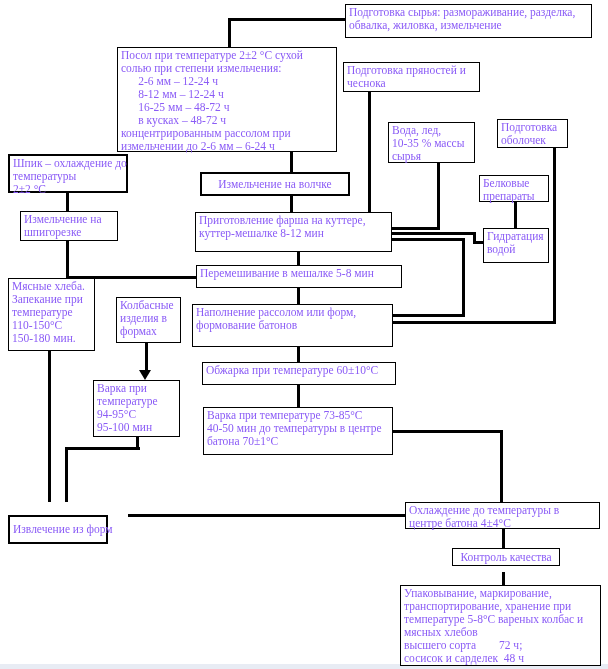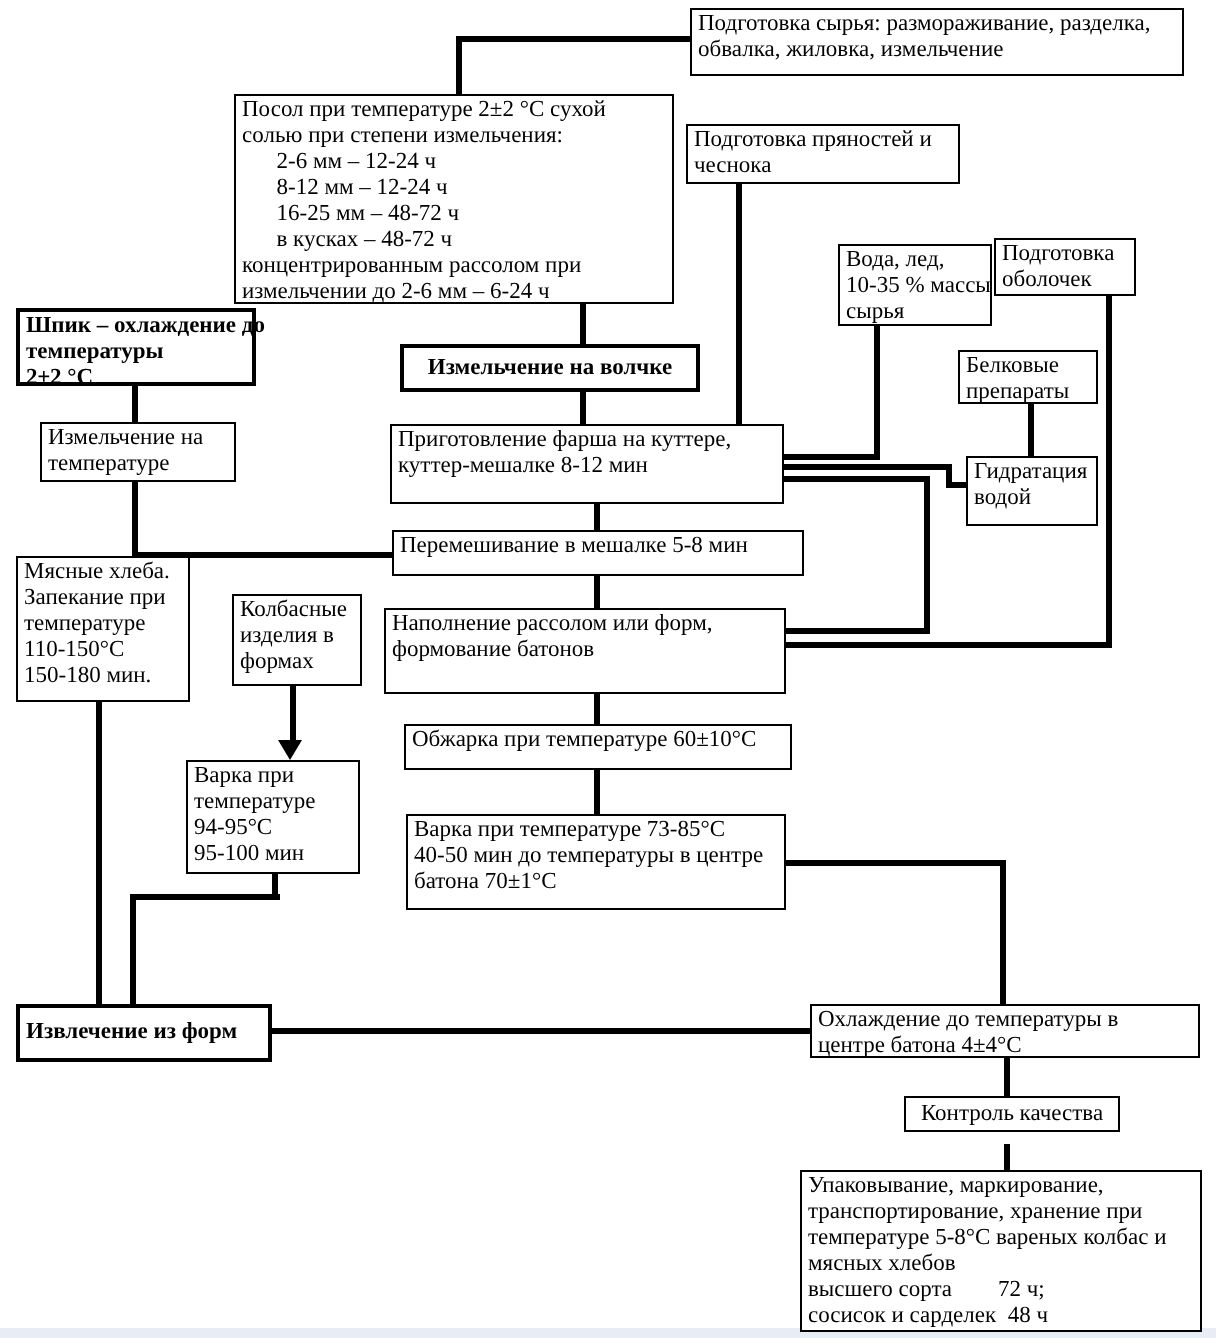--- a/index.html
+++ b/index.html
@@ -1,27 +1,27 @@
 <!DOCTYPE html>
 <html><head>
 <meta charset="utf-8">
 <style>
   html,body { margin:0; padding:0; background:#ffffff; }
   .stage {
     position:relative; width:608px; height:669px; background:#ffffff;
-    font-family:"Liberation Serif","DejaVu Serif",serif; color:#000000;
+    font-family:"Liberation Serif","DejaVu Serif",serif; color:#8b5cf6;
     overflow:hidden;
   }
   .box {
     position:absolute; box-sizing:border-box;
     border:1px solid #000; background:#fff;
     font-size:11.5px; line-height:13px; white-space:pre;
     padding:1px 3px; z-index:2;
   }
-  .b2 { border-width:2px;font-weight:bold; }
+  .b2 { border-width:2px; }
   .center { display:flex; align-items:center; justify-content:center; }
   .vcenter { display:flex; align-items:center; }
   .line { position:absolute; background:#000; z-index:1; }
   .arrow-down {
     position:absolute; width:0; height:0; z-index:1;
     border-left:6px solid transparent; border-right:6px solid transparent;
     border-top:10px solid #000;
   }
   .strip { position:absolute; z-index:0; }
 </style>
@@ -71,33 +71,33 @@
   <div class="box" style="left:117px;top:47px;width:220px;height:105px">Посол при температуре 2±2 °С сухой
 солью при степени измельчения:
       2-6 мм – 12-24 ч
       8-12 мм – 12-24 ч
       16-25 мм – 48-72 ч
       в кусках – 48-72 ч
 концентрированным рассолом при
 измельчении до 2-6 мм – 6-24 ч</div>
   <div class="box" style="left:343px;top:62px;width:137px;height:30px">Подготовка пряностей и
 чеснока</div>
-  <div class="box" style="left:419px;top:122px;width:77px;height:41px">Вода, лед,
+  <div class="box" style="left:388px;top:122px;width:87px;height:41px">Вода, лед,
 10-35 % массы
 сырья</div>
   <div class="box" style="left:497px;top:119px;width:71px;height:29px">Подготовка
 оболочек</div>
   <div class="box b2" style="left:8px;top:154px;width:120px;height:39px">Шпик – охлаждение до
 температуры
 2±2 °С</div>
   <div class="box b2 center" style="left:200px;top:172px;width:150px;height:24px">Измельчение на волчке</div>
   <div class="box" style="left:479px;top:175px;width:70px;height:27px">Белковые
 препараты</div>
   <div class="box" style="left:20px;top:211px;width:98px;height:30px">Измельчение на
-температуре</div>
+шпигорезке</div>
   <div class="box" style="left:195px;top:212px;width:197px;height:40px">Приготовление фарша на куттере,
 куттер-мешалке 8-12 мин</div>
   <div class="box" style="left:483px;top:228px;width:66px;height:35px">Гидратация
 водой</div>
   <div class="box" style="left:196px;top:265px;width:206px;height:23px">Перемешивание в мешалке 5-8 мин</div>
   <div class="box" style="left:8px;top:278px;width:87px;height:73px">Мясные хлеба.
 Запекание при
 температуре
 110-150°С
 150-180 мин.</div>
@@ -107,21 +107,21 @@
   <div class="box" style="left:192px;top:304px;width:201px;height:43px">Наполнение рассолом или форм,
 формование батонов</div>
   <div class="box" style="left:202px;top:362px;width:194px;height:23px">Обжарка при температуре 60±10°С</div>
   <div class="box" style="left:93px;top:380px;width:87px;height:57px">Варка при
 температуре
 94-95°С
 95-100 мин</div>
   <div class="box" style="left:203px;top:407px;width:190px;height:48px">Варка при температуре 73-85°С
 40-50 мин до температуры в центре
 батона 70±1°С</div>
-  <div class="box b2 vcenter" style="left:8px;top:502px;width:128px;height:29px">Извлечение из форм</div>
+  <div class="box b2 vcenter" style="left:8px;top:515px;width:100px;height:29px">Извлечение из форм</div>
   <div class="box" style="left:405px;top:502px;width:195px;height:27px">Охлаждение до температуры в
 центре батона 4±4°С</div>
   <div class="box center" style="left:452px;top:548px;width:108px;height:18px">Контроль качества</div>
   <div class="box" style="left:400px;top:585px;width:201px;height:81px">Упаковывание, маркирование,
 транспортирование, хранение при
 температуре 5-8°С вареных колбас и
 мясных хлебов
 высшего сорта        72 ч;
 сосисок и сарделек  48 ч</div>
 

